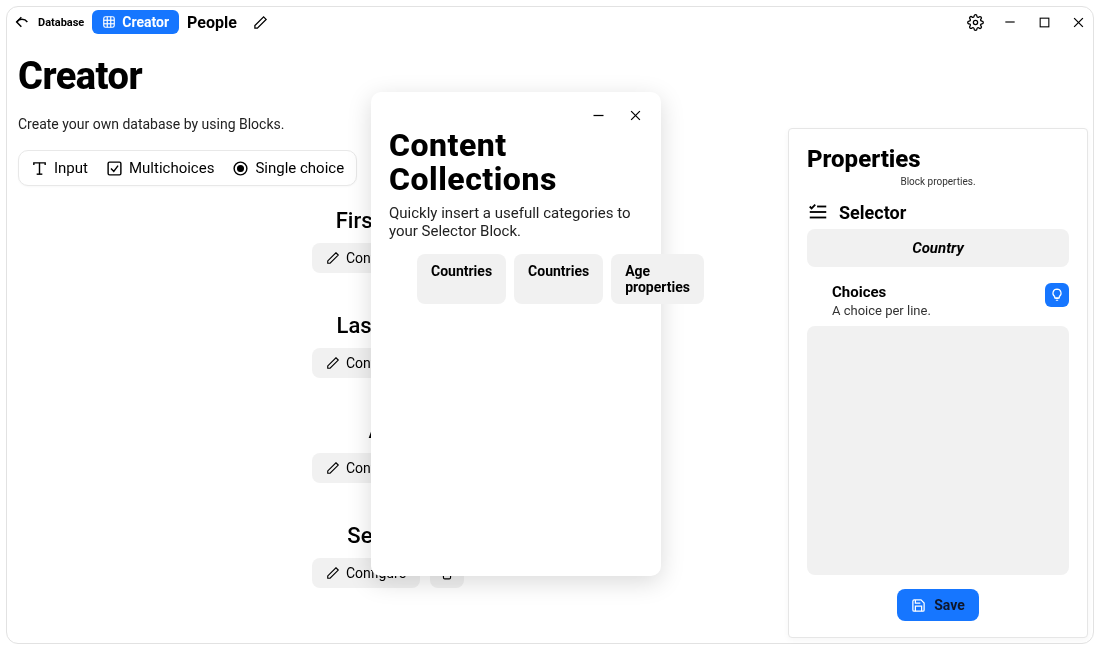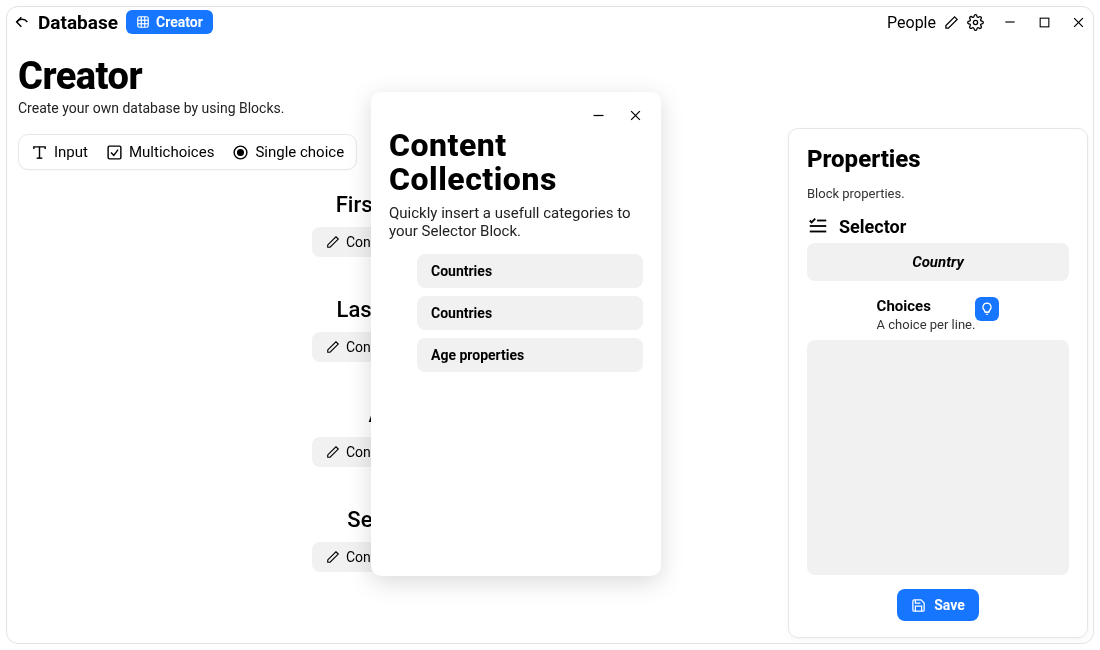--- a/index.html
+++ b/index.html
@@ -1,58 +1,58 @@
 <!DOCTYPE html>
 <html><head>
 <meta charset="utf-8">
 <style>
 * { box-sizing: border-box; margin: 0; padding: 0; font-family: -apple-system, BlinkMacSystemFont, "Segoe UI", Roboto, sans-serif; }
 body { width: 1100px; height: 650px; background: #fff; overflow: hidden; position: relative; }
 
 .titlebar { display: flex; align-items: center; height: 44px; padding: 0 14px; gap: 8px; }
 .titlebar .left { display: flex; align-items: center; gap: 8px; }
-.titlebar .center { flex: 1; display: flex; align-items: center; justify-content: flex-end; gap: 8px; font-weight: 400; font-size: 16px; }
+.titlebar .center { flex: 1; display: flex; align-items: center; justify-content: flex-start; gap: 16px; font-weight: 700; font-size: 16px; }
 .titlebar .right { display: flex; align-items: center; gap: 18px; }
-.nav-link { font-weight: 700; font-size: 19px; cursor: pointer; }
+.nav-link { font-weight: 700; font-size: 11px; cursor: pointer; }
 .nav-pill { background: #1676ff; color: #fff; border-radius: 6px; padding: 4px 10px; display: flex; align-items: center; gap: 6px; font-weight: 700; font-size: 14px; cursor: pointer; }
 .win-btn { width: 16px; height: 16px; display: flex; align-items: center; justify-content: center; cursor: pointer; }
 .ico { display: inline-flex; align-items: center; justify-content: center; }
 
 .main { position: absolute; top: 44px; left: 0; right: 0; bottom: 0; padding: 10px 18px; }
 .page-title { font-size: 38px; font-weight: 800; letter-spacing: -0.5px; }
-.page-sub { font-size: 14px; color: #222; margin-top: 2px; }
+.page-sub { font-size: 14px; color: #222; margin-top: 18px; }
 
 .toolbar { margin-top: 18px; display: inline-flex; background: #fff; border: 1px solid #e8e8e8; border-radius: 10px; padding: 8px 12px; gap: 18px; box-shadow: 0 1px 2px rgba(0,0,0,0.03); }
 .tool-item { display: flex; align-items: center; gap: 6px; font-size: 15px; cursor: pointer; }
 
 .blocks { margin-top: 22px; display: flex; flex-direction: column; align-items: center; gap: 40px; width: 740px; }
 .block { display: flex; flex-direction: column; align-items: center; gap: 10px; }
 .block-title { font-size: 22px; font-weight: 500; }
 .block-row { display: flex; gap: 10px; }
 .btn { background: #f1f1f1; border: none; border-radius: 8px; padding: 7px 14px; font-size: 14px; display: flex; align-items: center; gap: 6px; cursor: pointer; }
 .btn.icon-only { padding: 7px 10px; }
 
-.panel { position: absolute; right: 12px; top: 128px; width: 300px; height: 510px; background: #fff; border: 1px solid #e6e6e6; border-radius: 10px; padding: 16px 18px; box-shadow: 0 2px 6px rgba(0,0,0,0.04); display: flex; flex-direction: column; }
+.panel { position: absolute; right: 12px; top: 128px; width: 300px; height: 510px; background: #fff; border: 1px solid #e6e6e6; border-radius: 4px; padding: 16px 18px; box-shadow: 0 2px 6px rgba(0,0,0,0.04); display: flex; flex-direction: column; }
 .panel-title { font-size: 24px; font-weight: 800; }
-.panel-sub { font-size: 13px; color: #333; margin-top: 13px; }
+.panel-sub { font-size: 10px; color: #333; margin-top: 3px; text-align: center; }
 .panel-type { display: flex; align-items: center; gap: 10px; margin-top: 14px; font-size: 18px; font-weight: 700; }
 .field-label { font-size: 15px; font-weight: 700; margin-top: 14px; }
 .field-input { width: 100%; background: #f1f1f1; border: none; border-radius: 8px; padding: 10px; text-align: center; font-weight: 700; font-size: 15px; margin-top: 6px; font-style: italic; }
 .field-hint { font-size: 13px; color: #333; margin-top: 2px; }
-.choices-head { display: flex; justify-content: center; align-items: flex-start; margin-top: 16px; }
+.choices-head { display: flex; justify-content: space-between; align-items: flex-start; margin-top: 16px; margin-left: 25px; }
 .bulb-btn { background: #1676ff; border-radius: 6px; width: 24px; height: 24px; display: flex; align-items: center; justify-content: center; cursor: pointer; }
 .choices-area { width: 100%; flex: 1; background: #f1f1f1; border: none; border-radius: 8px; margin-top: 8px; resize: none; padding: 10px; font-size: 14px; }
 .save-row { display: flex; justify-content: center; margin-top: 14px; }
-.save-btn { background: #1676ff; color: #ffffff; border: none; border-radius: 8px; padding: 8px 14px; font-weight: 700; font-size: 14px; display: flex; align-items: center; gap: 8px; cursor: pointer; }
+.save-btn { background: #1676ff; color: #0f172a; border: none; border-radius: 8px; padding: 8px 14px; font-weight: 700; font-size: 14px; display: flex; align-items: center; gap: 8px; cursor: pointer; }
 
 .modal { position: absolute; left: 371px; top: 92px; width: 290px; height: 484px; background: #fff; border-radius: 10px; box-shadow: 0 6px 24px rgba(0,0,0,0.15); padding: 16px 18px; }
 .modal-head { display: flex; justify-content: flex-end; gap: 22px; }
 .modal-title { font-size: 32px; font-weight: 800; line-height: 1.05; margin-top: 6px; letter-spacing: 0.5px; }
 .modal-sub { font-size: 15px; color: #222; margin-top: 8px; }
-.coll-list { margin-top: 14px; display: flex; flex-direction: column; gap: 8px; padding-left: 28px; }
+.coll-list { margin-top: 14px; display: flex; flex-direction: row; gap: 8px; padding-left: 28px; }
 .coll-item { background: #f1f1f1; border-radius: 8px; padding: 9px 14px; font-weight: 700; font-size: 14px; cursor: pointer; }
 
 .frame-border { position: absolute; inset: 6px; border: 1px solid #e2e2e2; border-radius: 12px; pointer-events: none; }
 </style>
 </head>
 <body>
 
 <div class="frame-border"></div>
 
 <div class="titlebar">

